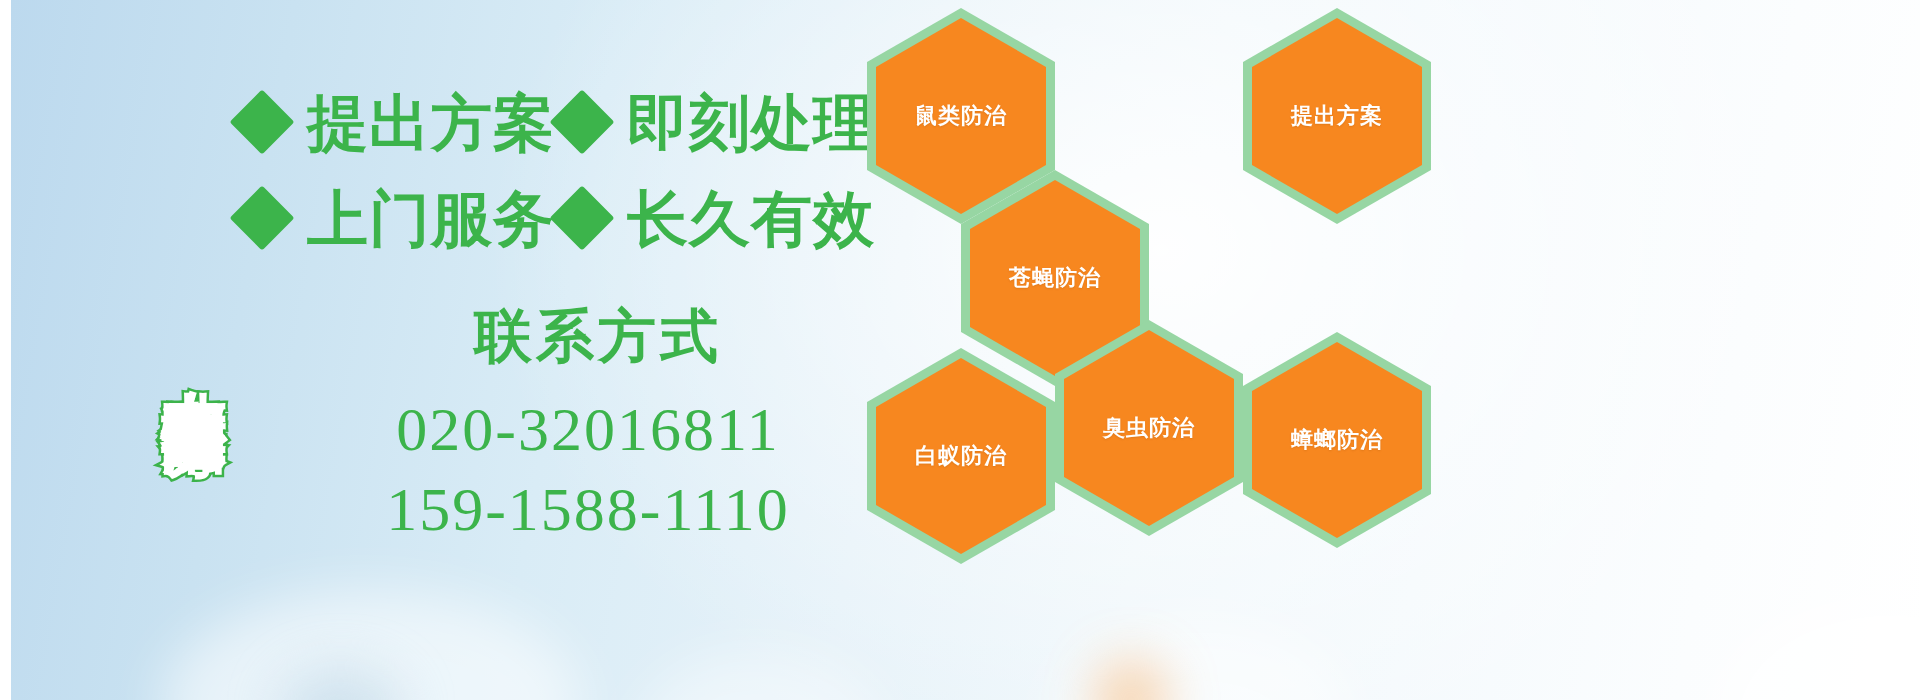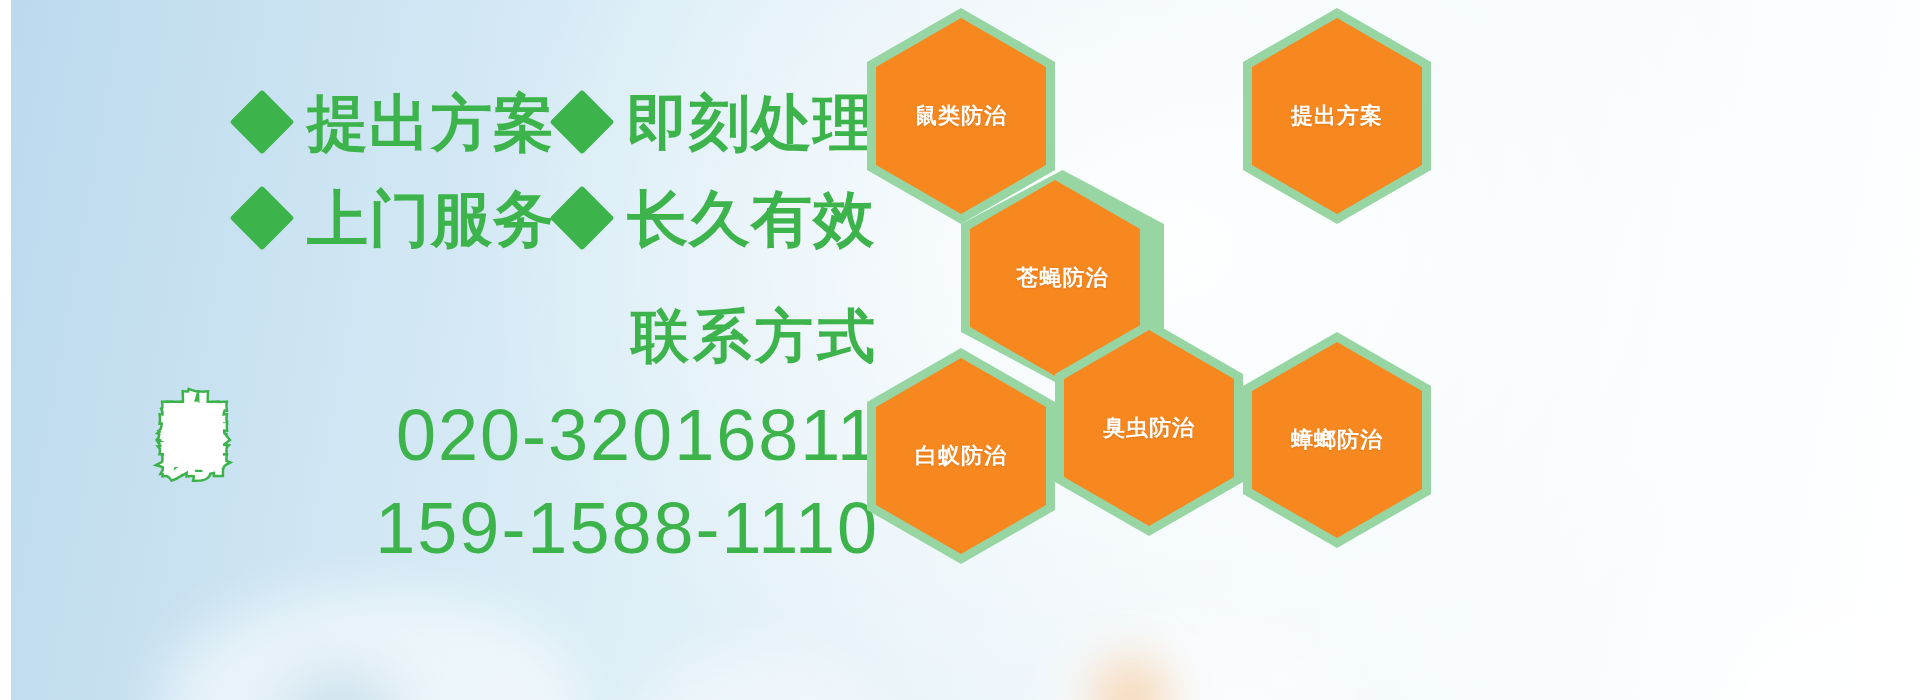--- a/index.html
+++ b/index.html
@@ -59,32 +59,32 @@
     border-radius:3px;
   }
   .feature-text{
     font-family:"DejaVu Sans","Liberation Sans",sans-serif;
     font-size:61px;font-weight:bold;color:#3cb44b;
     letter-spacing:1px;line-height:1;white-space:nowrap;
   }
 
   
   #contact-block{
-    position:absolute;left:228px;top:300px;width:640px;
-    text-align:right;
+    position:absolute;left:244px;top:300px;width:640px;
+    text-align:center;
   }
   #contact-title{
     font-family:"DejaVu Sans","Liberation Sans",sans-serif;
     font-size:58px;font-weight:bold;color:#3cb44b;
     letter-spacing:4px;line-height:1.25;
     padding-left:46px;
   }
   .phone{
-    font-family:Liberation Sans, sans-serif;
-    font-size:72px;font-weight:normal;color:#3cb44b;
+    font-family:Liberation Serif, serif;
+    font-size:62px;font-weight:normal;color:#3cb44b;
     letter-spacing:2px;line-height:1.3;
     padding-left:26px;
   }
   #phone-primary{margin-top:16px;}
 
   
   #honeycomb{
     position:absolute;left:852px;top:0px;width:620px;height:700px;
   }
   .hex{
@@ -161,21 +161,21 @@
       <div class="hex-outer"></div>
       <div class="hex-inner"></div>
       <div class="hex-label">鼠类防治</div>
     </div>
     <div class="hex" style="left:380px;top:8px;">
       <div class="hex-outer"></div>
       <div class="hex-inner"></div>
       <div class="hex-label">提出方案</div>
     </div>
 
-    <div class="hex" style="left:98px;top:170px;padding-left:15px;">
+    <div class="hex" style="left:98px;top:170px;">
       <div class="hex-outer"></div>
       <div class="hex-inner"></div>
       <div class="hex-label">苍蝇防治</div>
     </div>
 
     <div class="hex" style="left:4px;top:348px;">
       <div class="hex-outer"></div>
       <div class="hex-inner"></div>
       <div class="hex-label">白蚁防治</div>
     </div>

